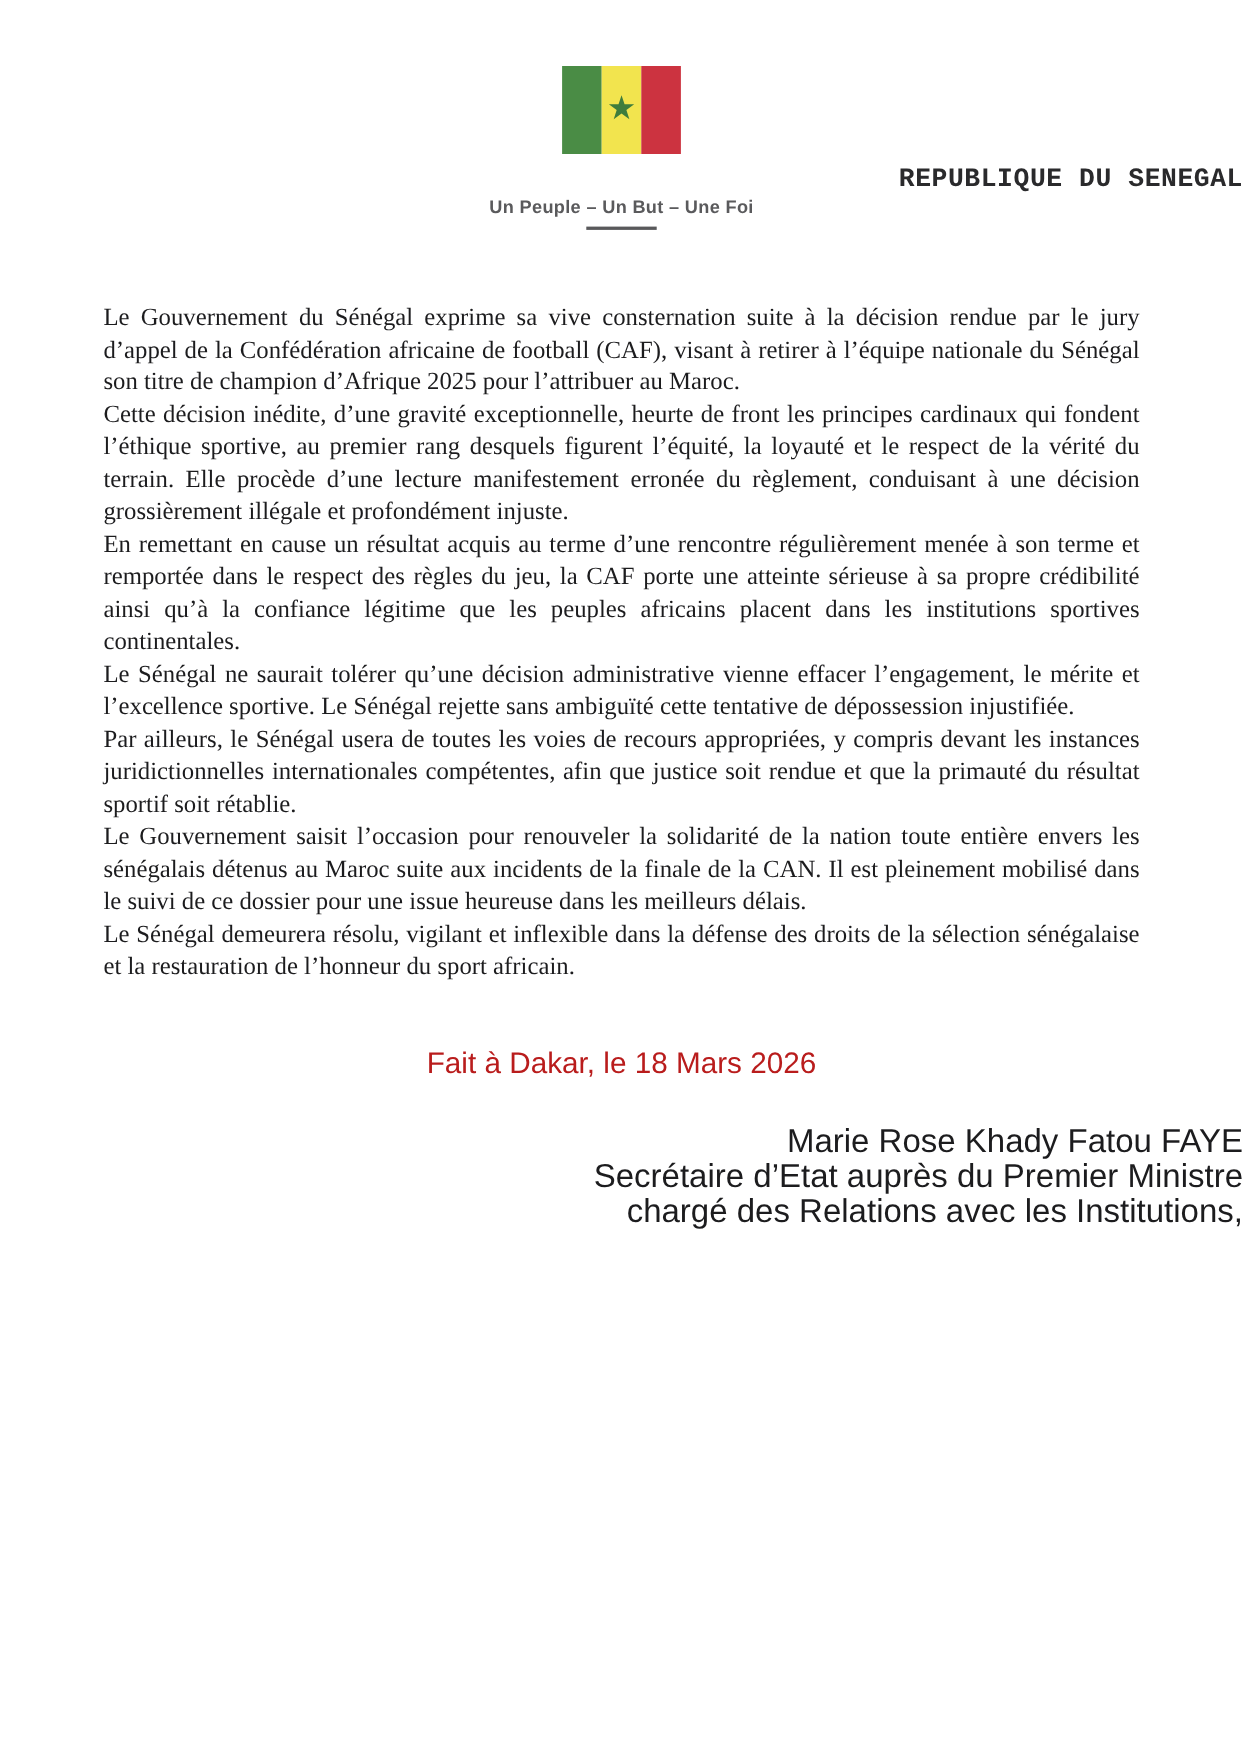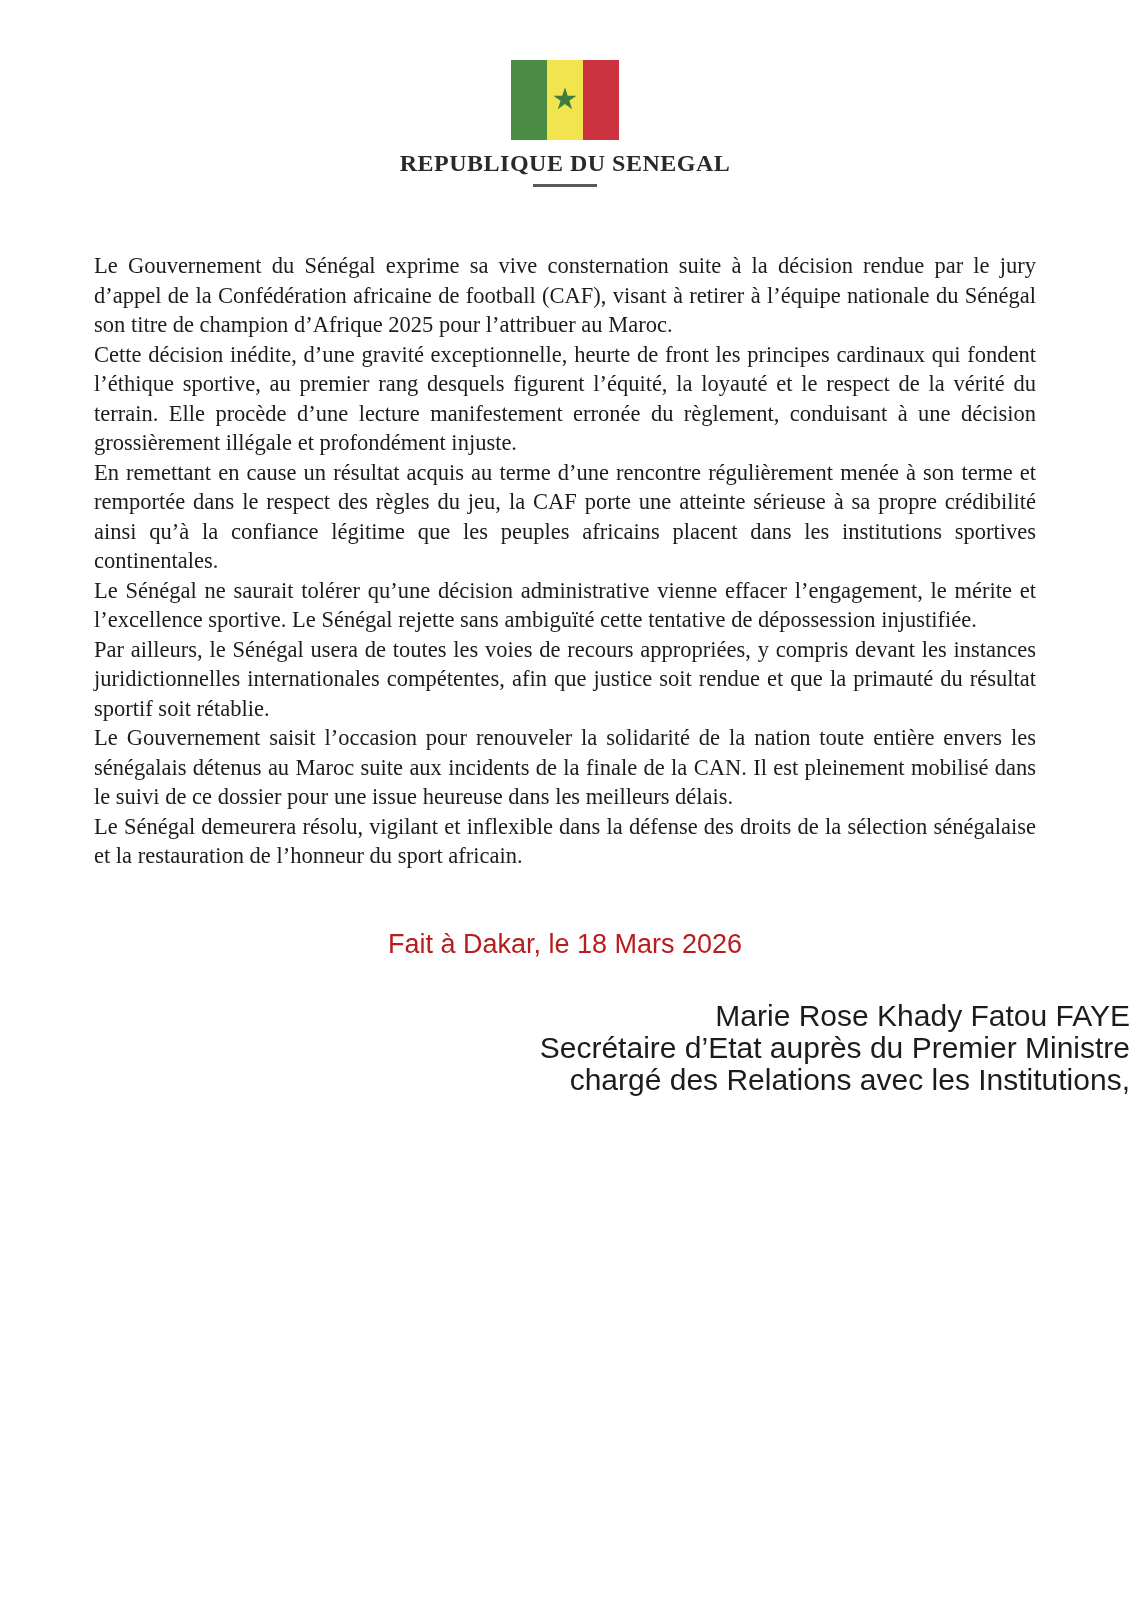--- a/index.html
+++ b/index.html
@@ -18,25 +18,26 @@
     width: 108px; height: 80px;
     margin: 0 auto;
     display: flex;
     box-shadow: 0 0 0 1px rgba(255,255,255,0);
   }
   .flag .stripe { flex: 1 1 0; }
   .flag .stripe-yellow { display: flex; align-items: center; justify-content: center; }
   .flag .star { font-size: 30px; line-height: 1; transform: translateY(-1px); }
   .country {
     margin-top: 10px;
-    font-family: Liberation Serif, serif;
+    font-family: Liberation Mono, monospace;
     font-weight: bold;
     font-size: 24px;
     letter-spacing: 0.5px;
     color: #2a2a2c;
+    text-align: right;
   }
   .motto {
     margin-top: 3px;
     font-size: 16.5px;
     font-weight: bold;
     color: #5a5a5c;
     letter-spacing: 0.3px;
   }
   .motto-rule {
     width: 64px; height: 3px;
@@ -86,20 +87,21 @@
 
   <div class="header">
     <div class="flag">
       <div class="stripe stripe-green" style="background: rgb(74, 140, 69);"></div>
       <div class="stripe stripe-yellow" style="background: rgb(242, 228, 78);">
         <span class="star" style="color: rgb(63, 125, 60);">★</span>
       </div>
       <div class="stripe stripe-red" style="background: rgb(204, 51, 64);"></div>
     </div>
     <div class="country">REPUBLIQUE DU SENEGAL</div>
+    <div class="motto">Un Peuple – Un But – Une Foi</div>
     <div class="motto-rule"></div>
   </div>
 
 
   <div class="body-text">
     <p>Le Gouvernement du Sénégal exprime sa vive consternation suite à la décision rendue par le jury d’appel de la Confédération africaine de football (CAF), visant à retirer à l’équipe nationale du Sénégal son titre de champion d’Afrique 2025 pour l’attribuer au Maroc.</p>
     <p>Cette décision inédite, d’une gravité exceptionnelle, heurte de front les principes cardinaux qui fondent l’éthique sportive, au premier rang desquels figurent l’équité, la loyauté et le respect de la vérité du terrain. Elle procède d’une lecture manifestement erronée du règlement, conduisant à une décision grossièrement illégale et profondément injuste.</p>
     <p>En remettant en cause un résultat acquis au terme d’une rencontre régulièrement menée à son terme et remportée dans le respect des règles du jeu, la CAF porte une atteinte sérieuse à sa propre crédibilité ainsi qu’à la confiance légitime que les peuples africains placent dans les institutions sportives continentales.</p>
     <p>Le Sénégal ne saurait tolérer qu’une décision administrative vienne effacer l’engagement, le mérite et l’excellence sportive. Le Sénégal rejette sans ambiguïté cette tentative de dépossession injustifiée.</p>
     <p>Par ailleurs, le Sénégal usera de toutes les voies de recours appropriées, y compris devant les instances juridictionnelles internationales compétentes, afin que justice soit rendue et que la primauté du résultat sportif soit rétablie.</p>

